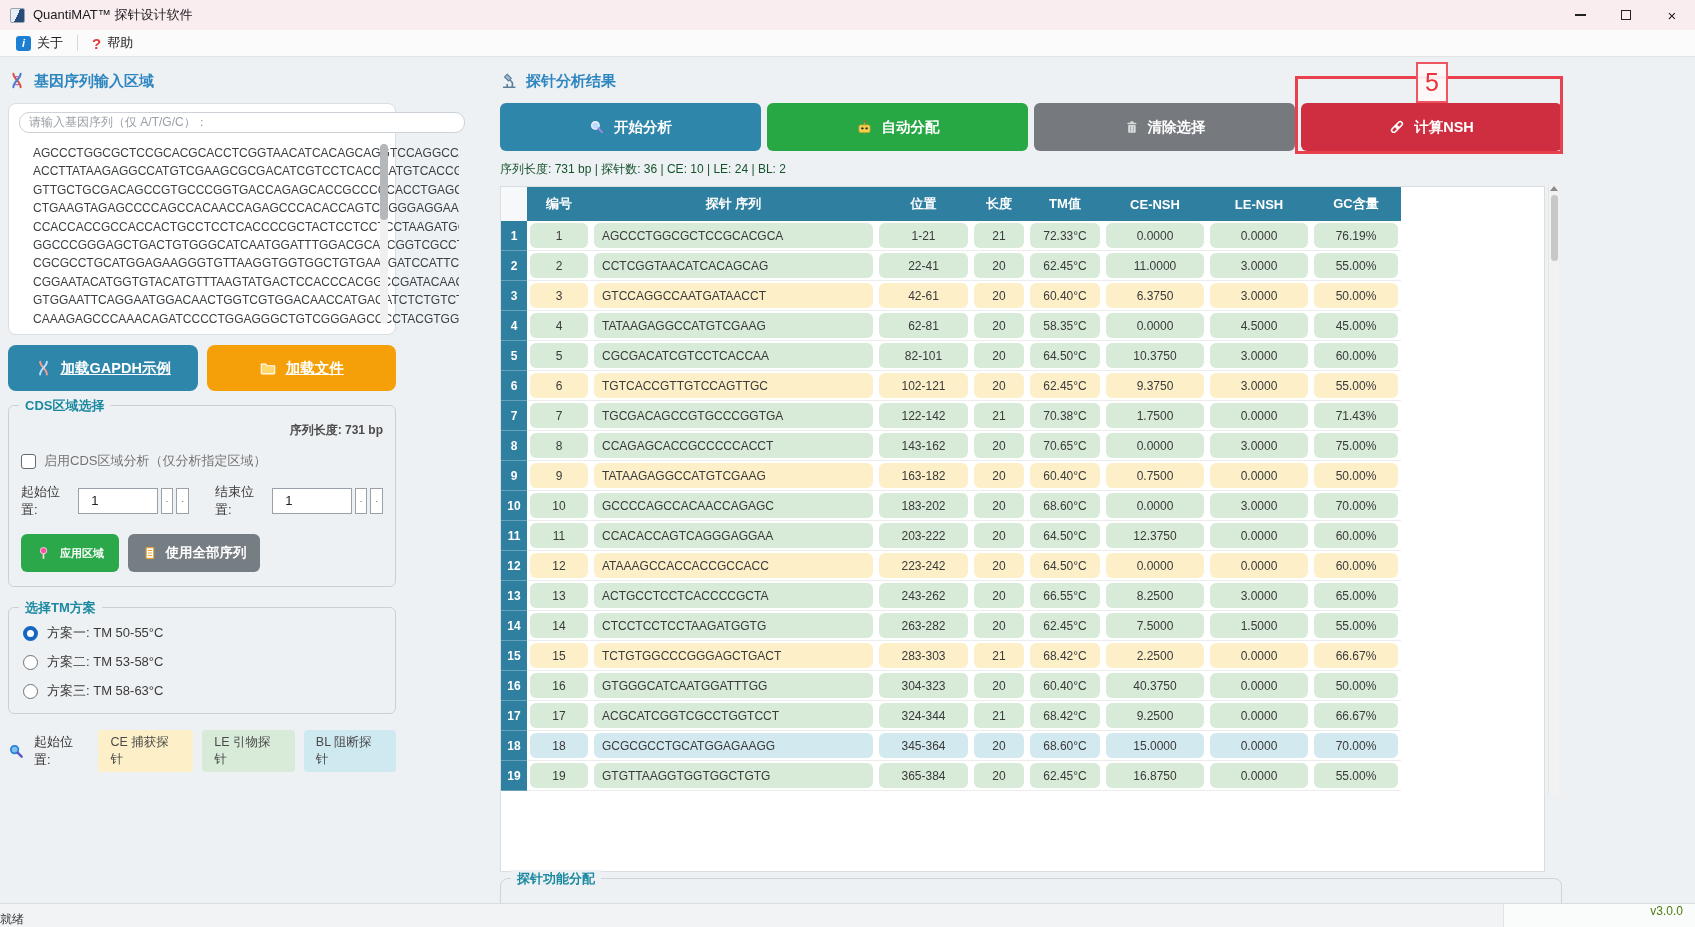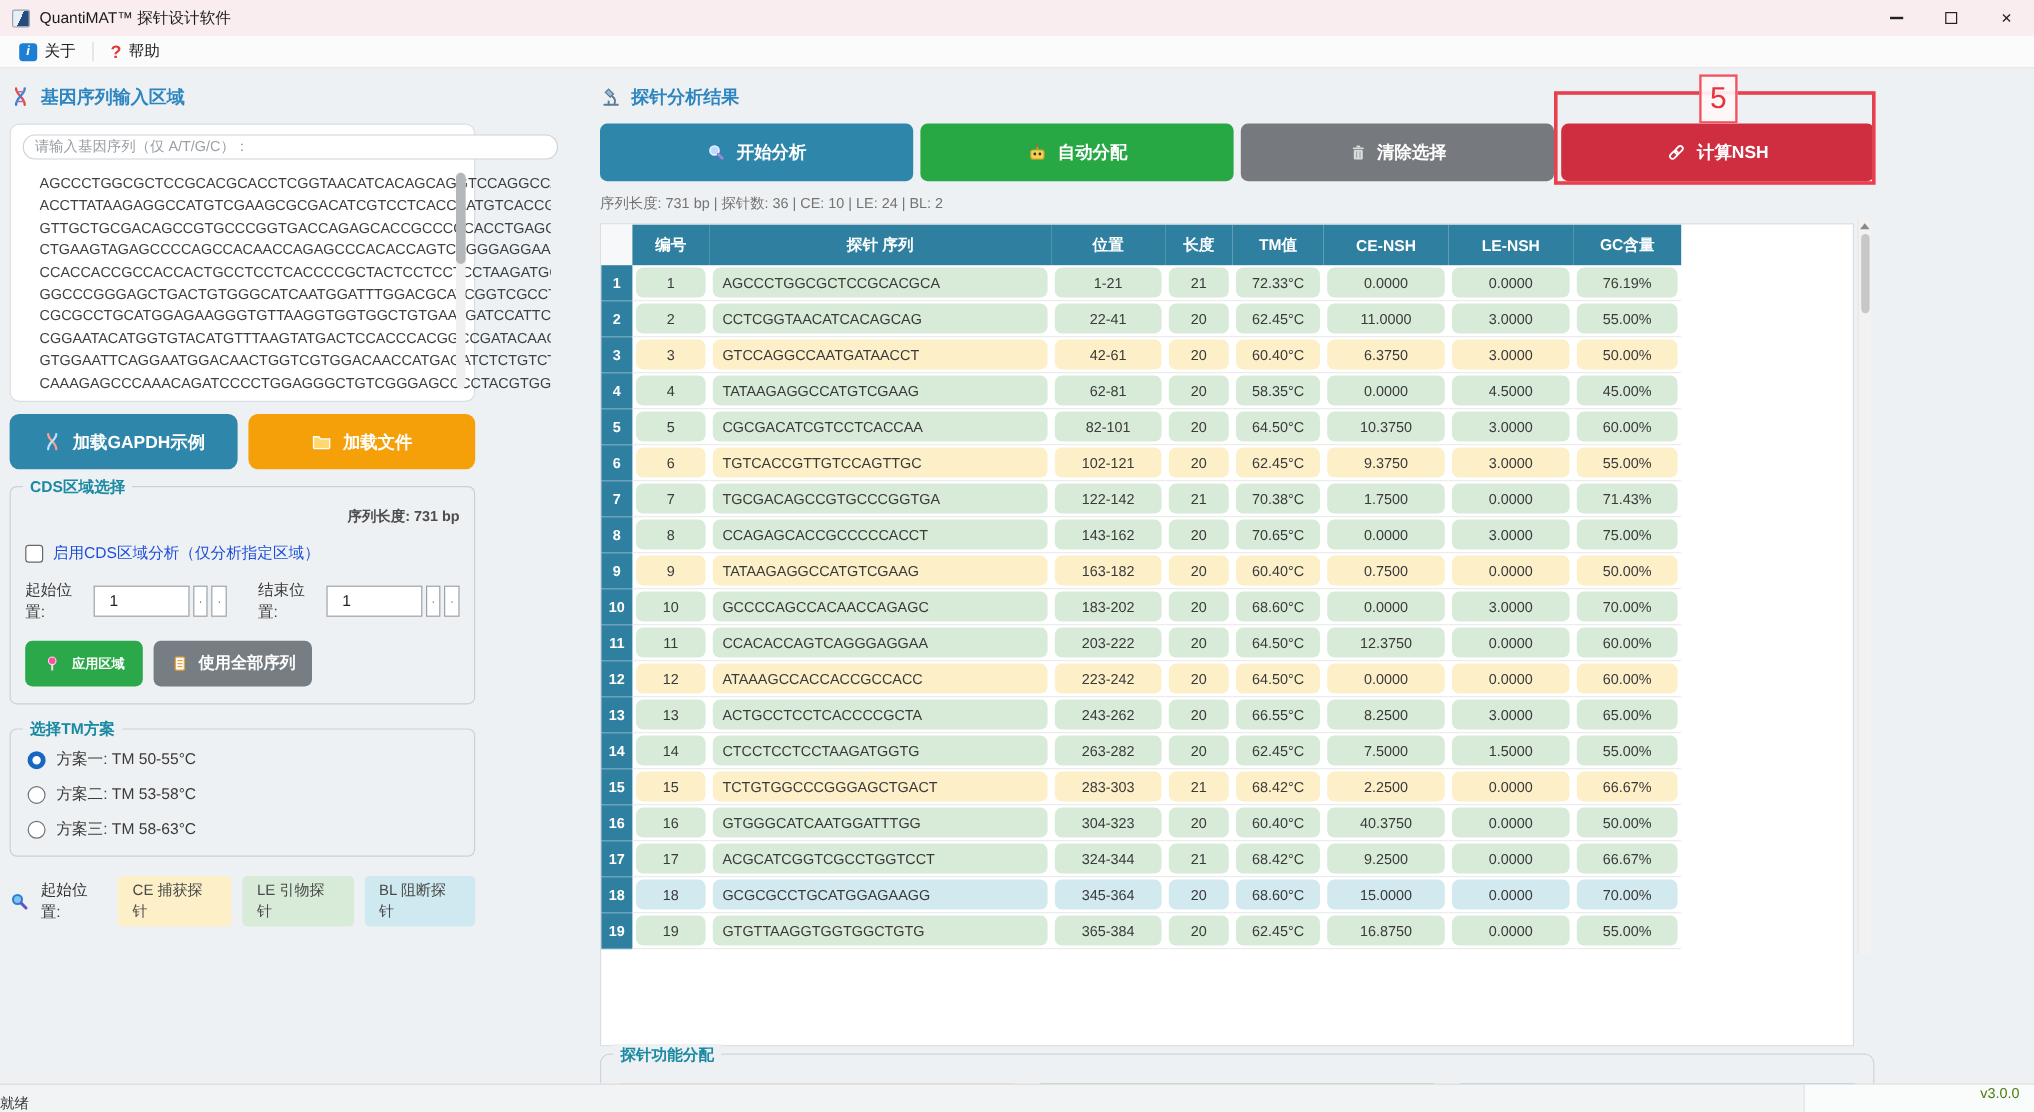--- a/index.html
+++ b/index.html
@@ -42,27 +42,27 @@
     font-size:12px; color:#9aa0a6; padding:0 9px; width:446px; background:#fff; }
   .seq-text { margin:11px 0 0 14px; width:426px; height:185px; font-size:12px;
     line-height:18.4px; color:#3d4043; white-space:pre; overflow:hidden; }
   .seq-scroll { position:absolute; right:7px; top:40px; width:8px; height:180px;
     background:#f0f0f0; border-radius:4px; }
   .seq-scroll .thumb { width:8px; height:76px; background:#b5b8bb; border-radius:4px; }
 
   .load-row { margin-top:10px; display:flex; gap:9px; }
   .btn { display:flex; align-items:center; justify-content:center; gap:9px;
     color:#fff; font-weight:bold; cursor:default; }
-  .btn-load { flex:1; height:46px; border-radius:8px; font-size:14.5px; }
+  .btn-load { flex:1; height:46px; border-radius:8px; font-size:14.5px;text-decoration:underline; }
   .btn-gapdh { background:#2e86ab; }
   .btn-file  { background:#f5a009; }
 
   .cds-box { margin-top:14px; padding:12px 12px 14px; }
   .seq-len { text-align:right; font-size:12px; font-weight:bold; color:#4d4d4d; margin-top:4px; }
-  .check-row { margin-top:13px; display:flex; align-items:center; gap:8px; font-size:13px; color:#1d4ed8; }
+  .check-row { margin-top:13px; display:flex; align-items:center; gap:8px; font-size:13px; color:#737373; }
   .checkbox { width:15px; height:15px; border:1.6px solid #66696e; border-radius:3px; background:#fff; flex:none; }
   .spin-row { margin-top:13px; display:flex; align-items:center; font-size:13px; color:#3a3a3a; }
   .spin-input { width:88px; height:26px; border:1px solid #9aa1a8; background:#fff;
     font-size:13px; padding-left:12px; line-height:24px; color:#222; margin-left:8px; }
   .spin-btn { width:14px; height:26px; border:1px solid #9aa1a8; margin-left:3px; background:#fff;
     display:flex; align-items:center; justify-content:center; font-size:9px; color:#555; }
   .end-label { margin-left:26px; }
   .cds-btn-row { margin-top:15px; display:flex; gap:9px; }
   .btn-apply  { width:98px;  height:38px; border-radius:6px; background:#2ba84a; font-size:11px; }
   .btn-useall { width:132px; height:38px; border-radius:6px; background:#767d83; font-size:13.5px; }
@@ -84,21 +84,21 @@
   .tb-auto    { background:#28a745; }
   .tb-clear   { background:#76797d; }
   .tb-calc    { background:#ce2e40; }
 
   .annotation-rect { position:absolute; left:795px; top:-27px; width:268px; height:78px;
     border:3px solid #e9404e; pointer-events:none; }
   .annotation-label { position:absolute; left:916px; top:-41px; width:32px; height:41px;
     border:2px solid #ef5561; background:rgba(255,247,247,.92); color:#e8333f;
     font-size:25px; display:flex; align-items:center; justify-content:center; pointer-events:none; }
 
-  .stats { margin-top:10px; font-size:12px; color:#737373; }
+  .stats { margin-top:10px; font-size:12px; color:#14532d; }
 
   .table-widget { margin-top:8px; background:#fff; border:1px solid #d8dde1;
     width:1045px; height:686px; overflow:hidden; }
   .tgrid { display:grid; grid-template-columns:26px 64px 285px 95px 56px 76px 104px 104px 90px;
     grid-template-rows:34px repeat(19,30px); }
   .th { background:#2e7fa0; color:#fff; font-weight:bold; font-size:13px;
     display:flex; align-items:center; justify-content:center; }
   .th.corner { background:#f7f8fa; }
   .gut { background:#2e7fa0; color:#fff; font-size:12px; font-weight:bold;
     display:flex; align-items:center; justify-content:center;

